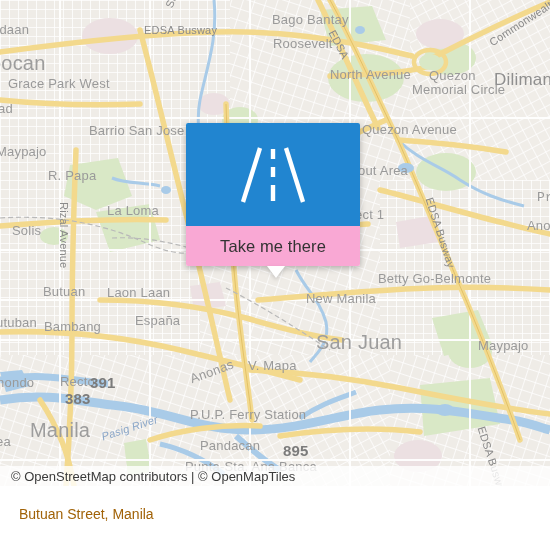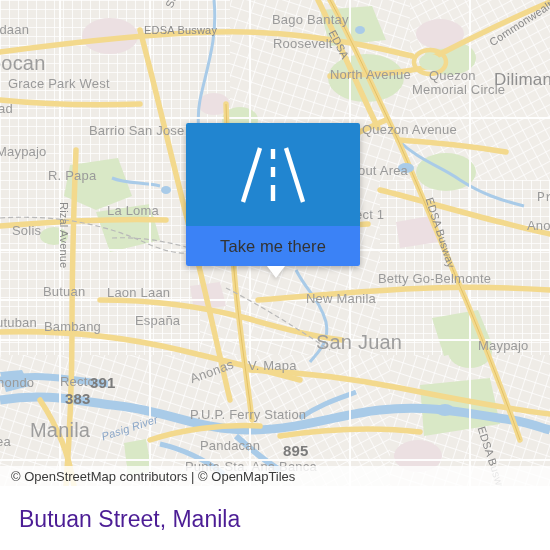--- a/index.html
+++ b/index.html
@@ -40,21 +40,21 @@
     position:absolute;left:186px;top:123px;width:174px;
     box-shadow:0 2px 6px rgba(0,0,0,.28);
     border-radius:2px;
     background:#ffffff;
   }
   .popup-img{
     height:103px;background:#2185d0;border-radius:2px 2px 0 0;
     display:flex;align-items:center;justify-content:center;
   }
   .popup-foot{
-    height:40px;background:#3b82f6;border-radius:0 0 2px 2px;
+    height:40px;background:#f9a8d4;border-radius:0 0 2px 2px;
     display:flex;align-items:center;justify-content:center;
   }
   .popup-foot span{font-size:16.5px;color:#333;letter-spacing:.1px;}
   .popup-tail{
     position:absolute;left:81px;top:143px;width:0;height:0;
     border-left:9px solid transparent;border-right:9px solid transparent;
     border-top:12px solid #ffffff;
     filter:drop-shadow(0 2px 2px rgba(0,0,0,.18));
   }
 
@@ -66,21 +66,21 @@
   }
   .attrib span{font-size:13px;color:#3a3a3a;padding-left:11px;}
 
   
   .footer{
     position:absolute;left:0;top:486px;width:550px;height:64px;
     background:#ffffff;
   }
   .footer-title{
     position:absolute;left:19px;top:20px;
-    font-size:23px;color:#4c1d95;
+    font-size:14px;color:#a16207;
   }
   .logo{
     position:absolute;right:14px;top:17px;
     display:flex;align-items:center;
   }
   .logo-word{
     font-size:30px;font-weight:bold;color:#141414;
     letter-spacing:-1.3px;margin-left:1px;line-height:1;
   }
 </style>

